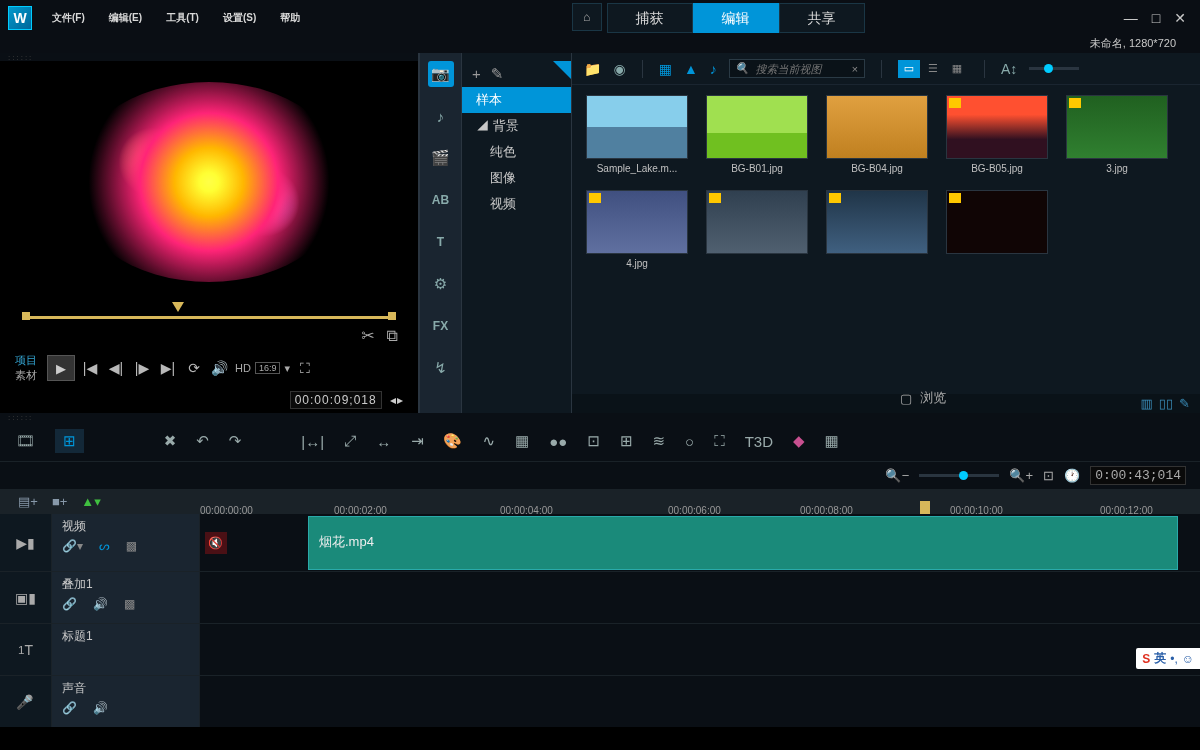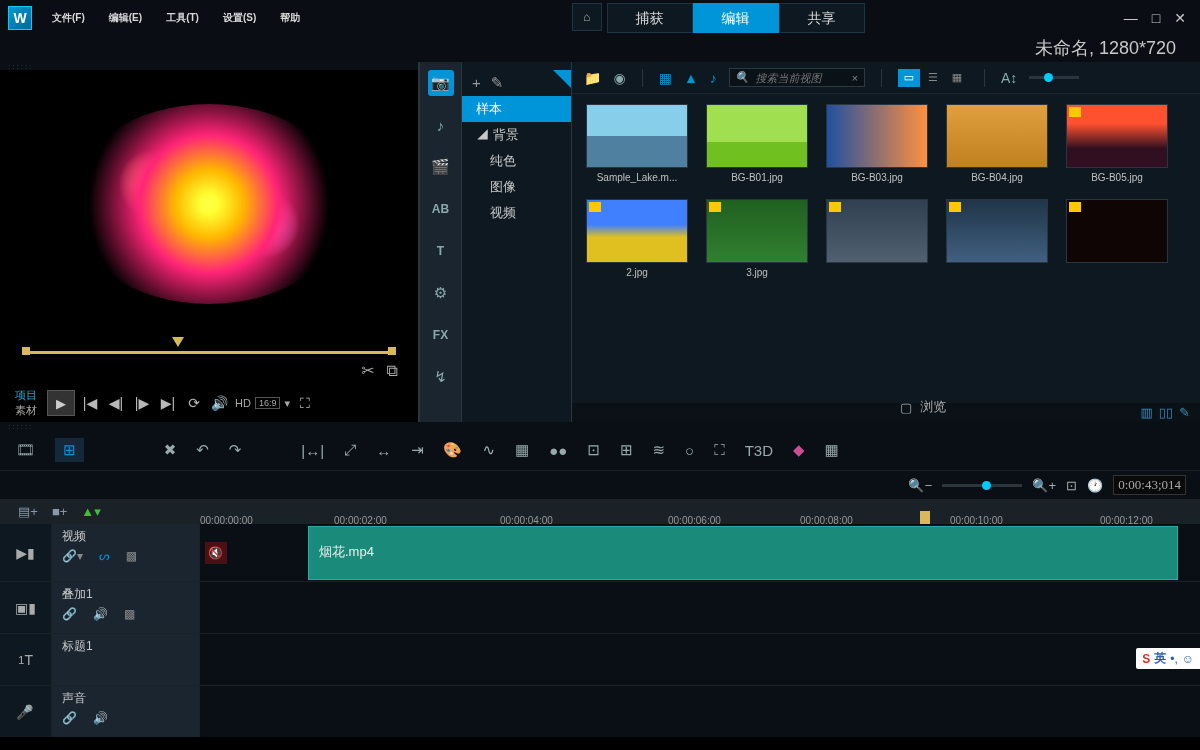--- a/index.html
+++ b/index.html
@@ -5,21 +5,21 @@
 * { box-sizing: border-box; margin: 0; padding: 0; font-family: "Microsoft YaHei", sans-serif; }
 body { background: #000; color: #ccc; font-size: 12px; width: 1200px; height: 750px; overflow: hidden; }
 .title-bar { background: #0a0e14; height: 36px; display: flex; align-items: center; }
 .app-icon { width: 24px; height: 24px; background: linear-gradient(135deg, #0099cc, #006699); margin: 0 8px; border: 1px solid #00ccff; display: flex; align-items: center; justify-content: center; font-size: 14px; font-weight: bold; color: #fff; }
 .menu-item { color: #d8d8d8; padding: 12px 12px; font-size: 10px; line-height: 36px; cursor: pointer; font-weight: bold; }
 .spacer { flex: 1; }
 .main-tabs { display: flex; }
 .home-btn { border: 1px solid #1a3645; display: inline-flex; align-items: center; justify-content: center; width: 30px; height: 28px; margin-right: 5px; color: #aaa; background: #0e1820; }
 .main-tab { padding: 0 28px; line-height: 28px; background: #0e1820; color: #d8d8d8; border: 1px solid #1a3645; font-size: 14px; cursor: pointer; }
 .main-tab.active { background: #0095d9; color: #fff; border-color: #0095d9; }
-.proj-info { color: #c8c8c8; font-size: 18px; margin-right: 10px; }
+.proj-info { color: #c8c8c8; font-size: 11px; margin-right: 10px; }
 .win-controls { display: flex; gap: 14px; margin-right: 14px; font-size: 14px; color: #c8c8c8; }
 .win-controls span { cursor: pointer; }
 .upper { display: flex; height: 360px; background: #0a0f15; }
 .preview-pane { width: 420px; background: #000; display: flex; flex-direction: column; border-right: 2px solid #2a3540; }
 .grip { height: 8px; background: #0a0f15; color:#444; padding-left:8px; letter-spacing:2px; font-size:8px; }
 .preview-video { flex: 1; background: #000; display: flex; align-items: center; justify-content: center; padding: 10px 20px; position: relative; }
 .firework { width: 280px; height: 200px; background: radial-gradient(circle at center, #ffeb3b 0%, #ff9800 20%, #e91e63 40%, transparent 70%), radial-gradient(circle at 30% 40%, #4caf50 5%, transparent 15%), radial-gradient(circle at 70% 60%, #2196f3 5%, transparent 15%); border-radius: 50%; position: relative; filter: brightness(1.2); }
 .preview-scrub { height: 20px; margin: 0 22px; position: relative; }
 .scrub-bar { position: absolute; bottom: 3px; left: 0; right: 0; height: 3px; background: #d8b85a; }
 .scrub-mark { position: absolute; left: 150px; top: 0; width: 0; height: 0; border-left: 6px solid transparent; border-right: 6px solid transparent; border-top: 10px solid #d8b85a; }
@@ -142,20 +142,21 @@
       <span class="pv-icon">◀|</span>
       <span class="pv-icon">|▶</span>
       <span class="pv-icon">▶|</span>
       <span class="pv-icon">⟳</span>
       <span class="pv-icon">🔊</span>
       <span>HD</span>
       <span style="border:1px solid #555;padding:0 3px;font-size:9px">16:9</span>
       <span>▾</span>
       <span class="pv-icon">⛶</span>
     </div>
+    <div class="timecode"><span class="timecode-box">00:00:09;018</span> <span>◂▸</span></div>
   </div>
 
   <div class="media-area" style="position:relative">
     <div class="cat-strip">
       <span class="cat-icon active">📷</span>
       <span class="cat-icon">♪</span>
       <span class="cat-icon">🎬</span>
       <span class="cat-icon cat-txt">AB</span>
       <span class="cat-icon cat-txt">T</span>
       <span class="cat-icon">⚙</span>
@@ -202,44 +203,40 @@
       <div class="thumbnails" id="thumb-grid">
           <div class="thumb-item">
             <div class="thumb-img" style="background:linear-gradient(#87ceeb 50%, #5080a0 50%)"></div>
             <div class="thumb-name">Sample_Lake.m...</div>
           </div>
           <div class="thumb-item">
             <div class="thumb-img" style="background:linear-gradient(#a0e050 60%, #70c020 60%)"></div>
             <div class="thumb-name">BG-B01.jpg</div>
           </div>
           <div class="thumb-item">
-            <div class="thumb-img" style="background:linear-gradient(90deg, #2050a0, #ff9040)"></div>
-            <div class="thumb-name">BG-B03.jpg</div>
-          </div>
-          <div class="thumb-item">
             <div class="thumb-img" style="background:linear-gradient(#e0a040, #c08020)"></div>
             <div class="thumb-name">BG-B04.jpg</div>
           </div>
           <div class="thumb-item">
             <div class="thumb-img" style="background:linear-gradient(#ff5030 30%, #301020 70%)">
               <div class="thumb-badge"></div>
             </div>
             <div class="thumb-name">BG-B05.jpg</div>
           </div>
           <div class="thumb-item">
-            <div class="thumb-img" style="background:linear-gradient(#4080ff 40%, #e0c020 60%)">
-              <div class="thumb-badge"></div>
-            </div>
-            <div class="thumb-name">2.jpg</div>
-          </div>
-          <div class="thumb-item">
             <div class="thumb-img" style="background:linear-gradient(#206020, #308030)">
               <div class="thumb-badge"></div>
             </div>
             <div class="thumb-name">3.jpg</div>
+          </div>
+          <div class="thumb-item">
+            <div class="thumb-img" style="background:linear-gradient(#405080, #6070a0)">
+              <div class="thumb-badge"></div>
+            </div>
+            <div class="thumb-name">4.jpg</div>
           </div>
           <div class="thumb-item">
             <div class="thumb-img" style="background:linear-gradient(#304050, #506070)">
               <div class="thumb-badge"></div>
             </div>
             <div class="thumb-name"></div>
           </div>
           <div class="thumb-item">
             <div class="thumb-img" style="background:linear-gradient(#203548, #406080)">
               <div class="thumb-badge"></div>
@@ -291,21 +288,21 @@
     <span class="tl-ico">▦</span>
   </div>
   <div class="tl-zoom-row">
     <span>🔍−</span>
     <div class="slider-track" style="width:80px">
         <div class="slider-thumb" style="left:40px"></div>
       </div>
     <span>🔍+</span>
     <span>⊡</span>
     <span>🕐</span>
-    <span class="timecode-box" style="font-family:Liberation Serif, serif">0:00:43;014</span>
+    <span class="timecode-box" style="font-family:Liberation Mono, monospace">0:00:43;014</span>
   </div>
   <div class="tl-ruler-row">
     <div class="tl-ruler-head">
       <span>▤+</span>
       <span>■+</span>
       <span style="color:#40c040">▲▾</span>
     </div>
     <div class="tl-ruler" id="ruler">
       <div class="playhead" style="left:720px"></div>
     <span class="tl-tick" style="left: 0px;">00:00:00:00</span>

